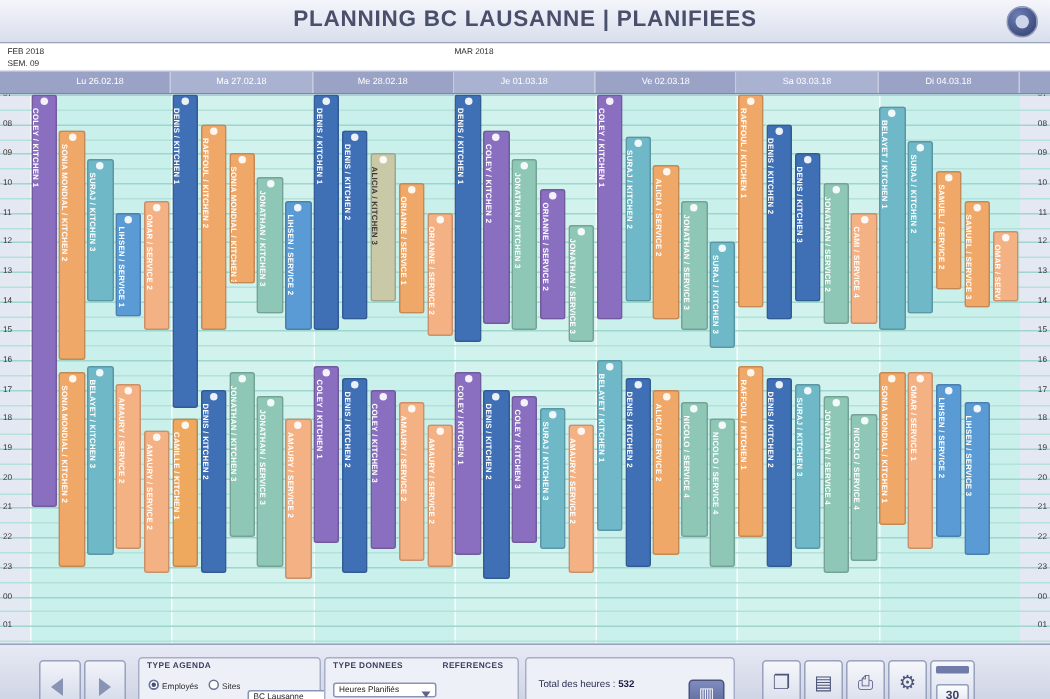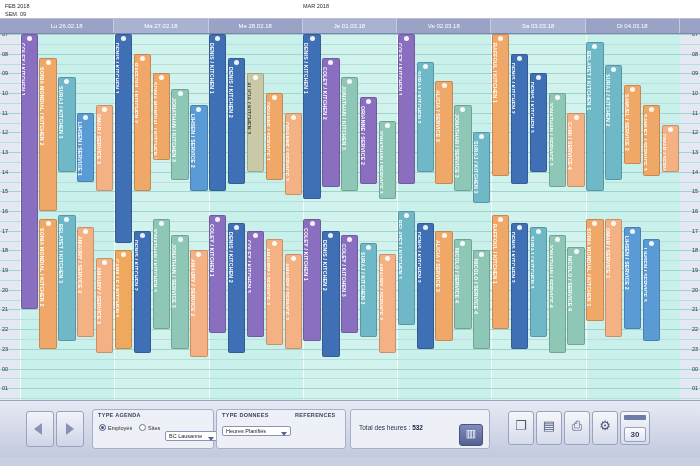--- a/index.html
+++ b/index.html
@@ -161,20 +161,24 @@
   .calhead{
     position:absolute;left:3px;right:3px;top:3px;height:5px;border-radius:1px;
     background:#6f7ba9;
   }
 </style>
 </head>
 <body>
 
 <div class="app">
 
+  <div class="titlebar">
+    <div class="title">PLANNING BC LAUSANNE | PLANIFIEES</div>
+    <div class="logo"></div>
+  </div>
 
   <div class="periodbar">
     <div class="pcell" style="left:2px;width:120px;">
       <span>FEB 2018</span>
       <span>SEM. 09</span>
     </div>
     <div class="pcell" style="left:300px;width:120px;">
       <span>MAR 2018</span>
     </div>
   </div>

